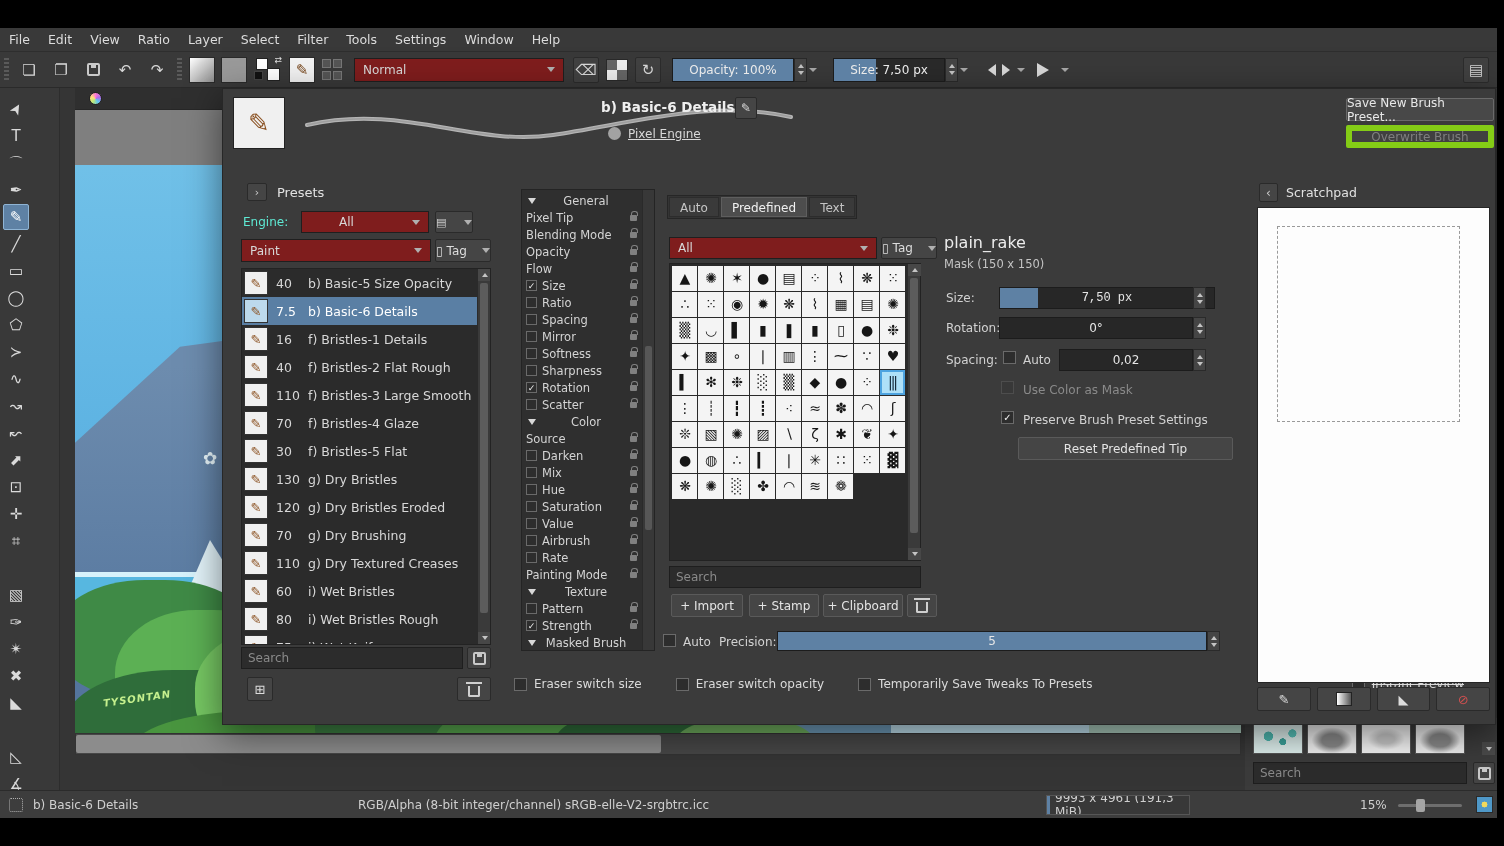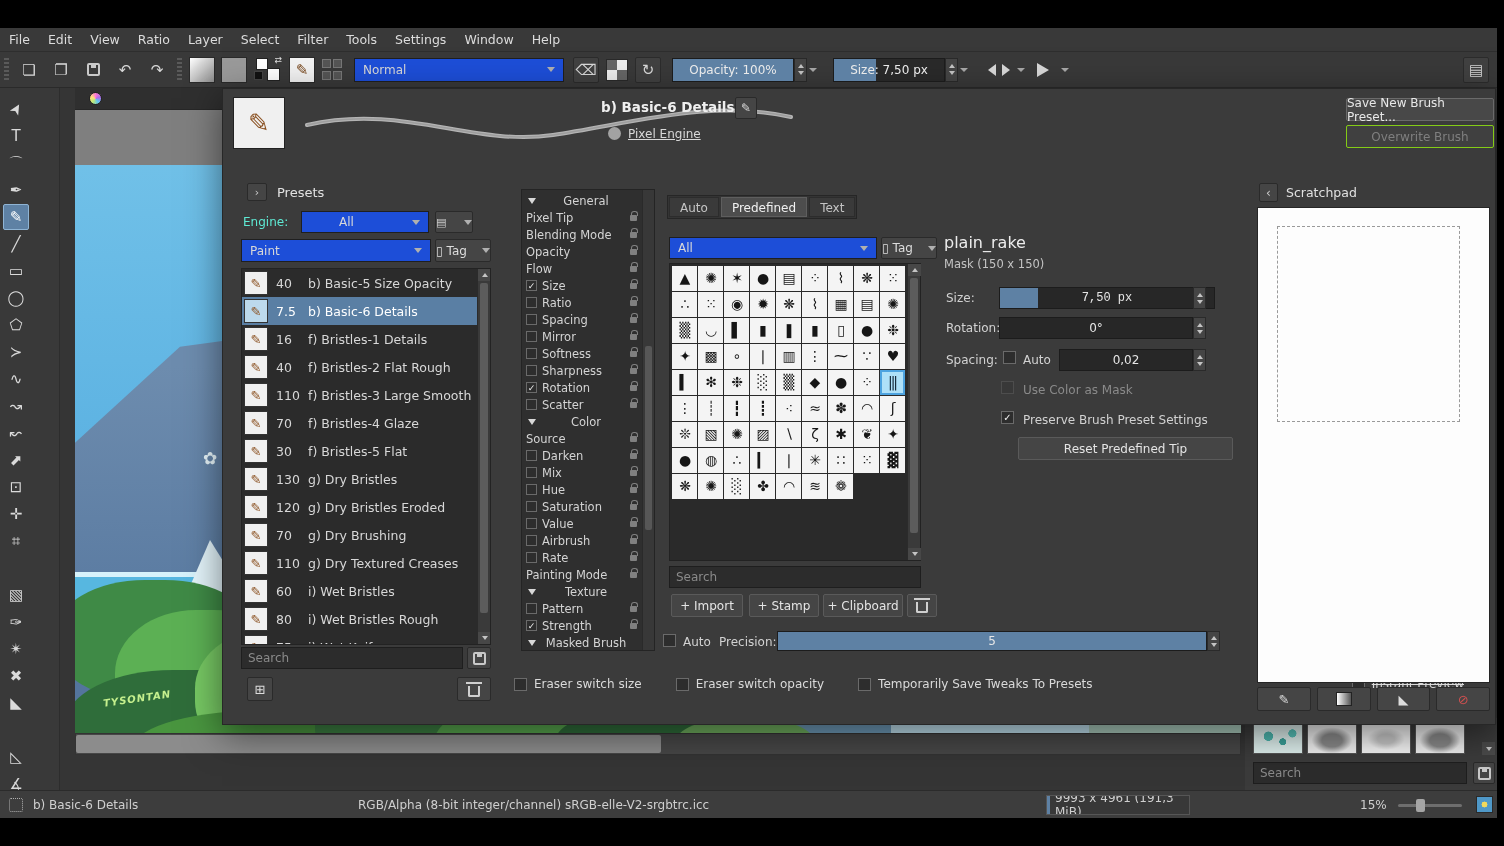--- a/index.html
+++ b/index.html
@@ -26,21 +26,21 @@
   .grad2 { background:#9a9a9a; }
   .fgbg { position:relative; width:28px; height:26px; margin:0 4px; }
   .fgbg .w1 { position:absolute; right:2px; bottom:2px; width:13px; height:13px; background:#fff; border:1px solid #222; }
   .fgbg .w2 { position:absolute; left:2px; top:1px; width:12px; height:12px; background:#fff; border:1px solid #222; }
   .fgbg .b1 { position:absolute; left:0px; bottom:3px; width:9px; height:9px; background:#111; border:1px solid #444; }
   .fgbg .arr { position:absolute; right:0; top:-2px; font-size:9px; color:#ddd; }
   .brushbox { width:26px; height:26px; margin:0 3px; background:#f2f2f2; border:1px solid #2a2a2a;
               display:flex; align-items:center; justify-content:center; color:#7a4a20; font-size:15px; }
   .grid4 { width:22px; height:22px; margin:0 4px; display:grid; grid-template-columns:9px 9px; gap:2px; }
   .grid4 span { background:#555; border:1px solid #777; width:9px; height:9px; font-size:6px; color:#ccc; text-align:center; line-height:8px;}
-  .combo { background:#1d4ed8; border:1px solid #1f1f1f; display:flex; align-items:center;
+  .combo { background:#7f1d1d; border:1px solid #1f1f1f; display:flex; align-items:center;
            padding:0 8px; color:#d8d8d8; position:relative; }
   .combo .car { margin-left:auto; width:0; height:0; border-left:4px solid transparent;
                 border-right:4px solid transparent; border-top:5px solid #b0b0b0; }
   #blend-combo { width:210px; height:24px; margin:0 6px; }
   .tslider { position:relative; height:24px; background:#2a2a2a; border:1px solid #1d1d1d;
              display:flex; align-items:center; justify-content:center; color:#eaeaea; overflow:hidden; }
   .tslider .fill { position:absolute; left:0; top:0; bottom:0; background:#5e81a4; }
   .tslider span { position:relative; z-index:1; }
   .spin { display:flex; flex-direction:column; justify-content:center; align-items:center;
           width:13px; height:24px; background:#454545; border:1px solid #2a2a2a; gap:3px; }
@@ -129,21 +129,21 @@
                  font-size:26px; color:#8a5020; }
   #stroke-preview { position:absolute; left:70px; top:6px; width:520px; height:58px; background:#3b3b3b; }
   #popup-title { position:absolute; left:378px; top:10px; font-size:13.5px; font-weight:bold; color:#efefef; }
   #edit-name-btn { position:absolute; left:512px; top:8px; width:22px; height:22px; font-size:12px; color:#ddd; }
   #engine-dot { position:absolute; left:385px; top:38px; width:13px; height:13px; border-radius:50%; background:#a2a2a2; }
   #engine-name { position:absolute; left:405px; top:38px; font-size:12px; color:#d8d8d8;text-decoration:underline; }
   #save-new-btn { position:absolute; left:1123px; top:9px; width:148px; height:23px; background:#484848;
                   border:1px solid #6a6a6a; border-radius:2px; color:#e8e8e8; display:flex; align-items:center;
                   justify-content:center; font-size:12px; }
   #overwrite-btn { position:absolute; left:1123px; top:36px; width:148px; height:23px; background:#404040;
-                  border:1px solid #84cc16; border-radius:2px; color:#7f7f7f; display:flex; align-items:center;
+                  border:6px solid #84cc16; border-radius:2px; color:#7f7f7f; display:flex; align-items:center;
                   justify-content:center; font-size:12px; }
 
   
   #presets-toggle { position:absolute; left:24px; top:94px; width:20px; height:18px; font-size:11px; color:#ccc; }
   #presets-label { position:absolute; left:54px; top:96px; font-size:13px; color:#e2e2e2; }
   #engine-label { position:absolute; left:20px; top:126px; color:#5eead4; }
   #engine-combo { position:absolute; left:78px; top:122px; width:128px; height:22px; justify-content:center; }
   #engine-combo .val { margin:0 auto; }
   #detail-btn { position:absolute; left:212px; top:122px; width:38px; height:22px; gap:3px; font-size:11px; color:#ccc; }
   #cat-combo { position:absolute; left:18px; top:150px; width:190px; height:23px; }

